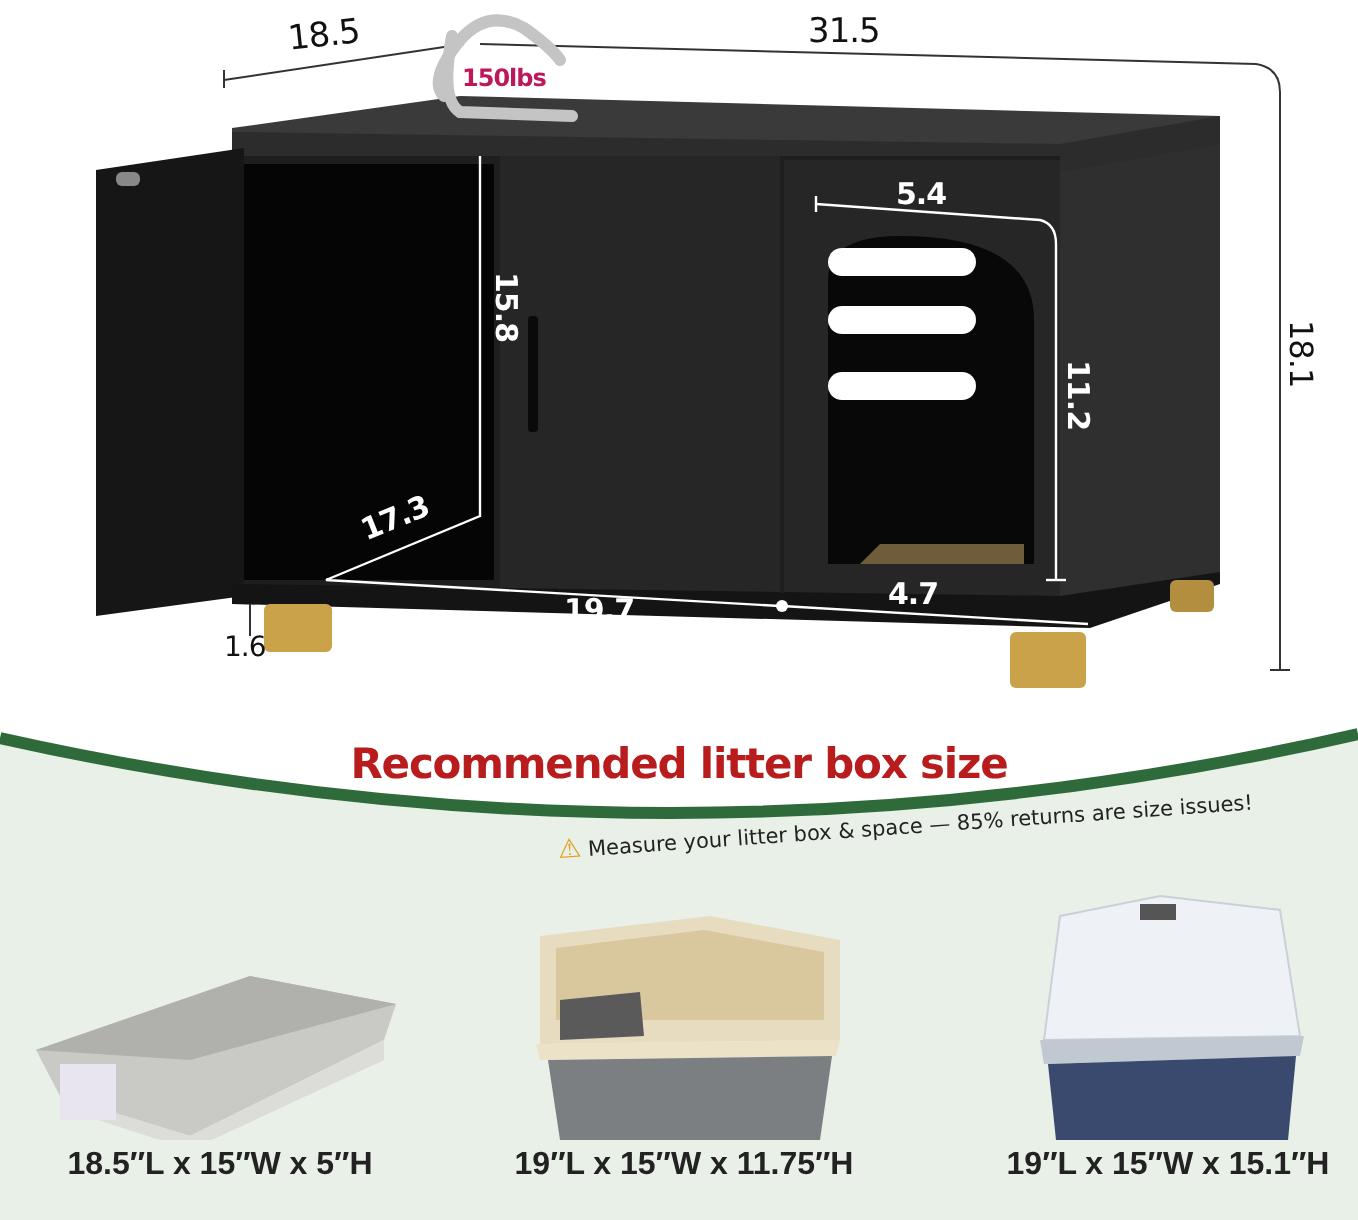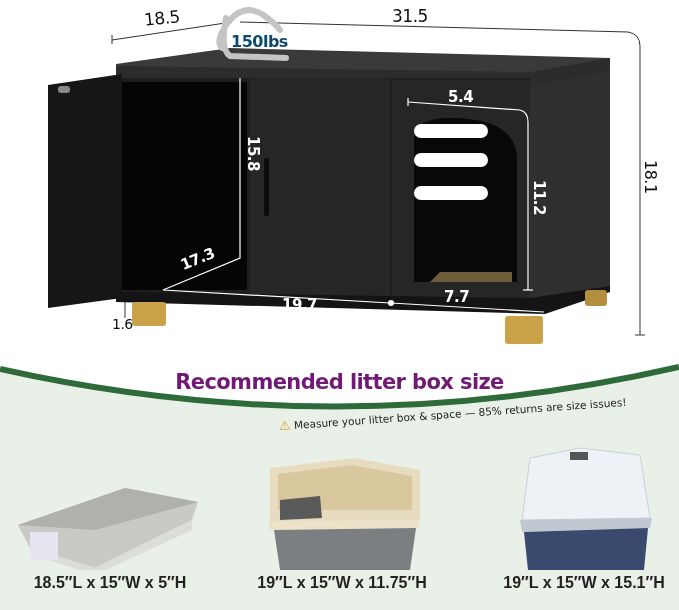--- a/index.html
+++ b/index.html
@@ -1,21 +1,21 @@
 <!DOCTYPE html>
 <html><head>
 <meta charset="utf-8">
 <style>
   html, body { margin:0; padding:0; }
   body { width:679px; height:610px; position:relative; overflow:hidden; background:#ffffff; font-family:"DejaVu Sans", sans-serif; }
   .abs { position:absolute; }
   .dim { position:absolute; font-family:"DejaVu Sans", sans-serif; font-weight:bold; color:#ffffff; font-size:15px; letter-spacing:-0.5px; white-space:nowrap; }
   .dim-dark { color:#111111; font-weight:normal; font-size:16px; }
   .lower { position:absolute; left:0; top:360px; width:679px; height:250px; background:#e9f0e7; }
-  .title { position:absolute; left:0; width:679px; top:370px; text-align:center; font-family:"DejaVu Sans", sans-serif; font-weight:bold; font-size:21px; color:#701a75; letter-spacing:-0.6px; }
+  .title { position:absolute; left:0; width:679px; top:370px; text-align:center; font-family:"DejaVu Sans", sans-serif; font-weight:bold; font-size:21px; color:#b91c1c; letter-spacing:-0.6px; }
   .warn { position:absolute; left:279px; top:418px; font-family:"DejaVu Sans", sans-serif; font-size:10.5px; color:#222; white-space:nowrap; transform:rotate(-4deg); transform-origin:left center; }
   .caption { position:absolute; top:574px; font-family:"Liberation Sans", sans-serif; font-size:16px; font-weight:bold; color:#222; white-space:nowrap; text-align:center; width:220px; }
 </style>
 </head>
 <body>
 
 <svg class="abs" style="left:0;top:0" width="679" height="360">
 
   <line x1="112" y1="40" x2="232" y2="22" stroke="#333" stroke-width="1"></line>
   <line x1="112" y1="35" x2="112" y2="44" stroke="#333" stroke-width="1"></line>
@@ -59,27 +59,27 @@
   <circle cx="391" cy="303" r="3" fill="#ffffff"></circle>
   <line x1="391" y1="303" x2="544" y2="312" stroke="#ffffff" stroke-width="1.2"></line>
   <path d="M 408 102 L 520 110 Q 528 112 528 122 L 528 290" fill="none" stroke="#ffffff" stroke-width="1.2"></path>
   <line x1="408" y1="98" x2="408" y2="106" stroke="#ffffff" stroke-width="1.2"></line>
   <line x1="523" y1="290" x2="533" y2="290" stroke="#ffffff" stroke-width="1.2"></line>
 
   <line x1="125" y1="302" x2="125" y2="318" stroke="#333" stroke-width="1"></line>
 </svg>
 
 <div class="dim dim-dark" style="left:144px;top:8px;transform:rotate(-6deg);font-size:17px;">18.5</div>
-<div class="dim dim-dark" style="left:392px;top:6px;font-size:17px;">31.5</div>
+<div class="dim dim-dark" style="left:404px;top:6px;font-size:17px;">31.5</div>
 <div class="dim dim-dark" style="left:634px;top:160px;transform:rotate(90deg);transform-origin:left top;font-size:16px;left:660px;">18.1</div>
-<div class="dim" style="left:231px;top:32px;color:#0c4a6e;font-size:16px;">150lbs</div>
+<div class="dim" style="left:231px;top:32px;color:#be185d;font-size:12px;">150lbs</div>
 <div class="dim" style="left:262px;top:136px;transform:rotate(90deg);transform-origin:left top;">15.8</div>
 <div class="dim" style="left:180px;top:250px;transform:rotate(-22deg);">17.3</div>
 <div class="dim" style="left:282px;top:296px;">19.7</div>
-<div class="dim" style="left:444px;top:288px;">7.7</div>
+<div class="dim" style="left:444px;top:288px;">4.7</div>
 <div class="dim" style="left:448px;top:88px;">5.4</div>
 <div class="dim" style="left:548px;top:180px;transform:rotate(90deg);transform-origin:left top;">11.2</div>
 <div class="dim dim-dark" style="left:112px;top:316px;font-size:14px;">1.6</div>
 
 <div class="lower"></div>
 <svg class="abs" style="left:0;top:355px" width="679" height="80">
   <path d="M 0 0 L 679 0 L 679 12 Q 340 90 0 14 Z" fill="#ffffff"></path>
   <path d="M 0 14 Q 340 90 679 12" fill="none" stroke="#2f6b3a" stroke-width="6"></path>
 </svg>
 <div class="title">Recommended litter box size</div>

